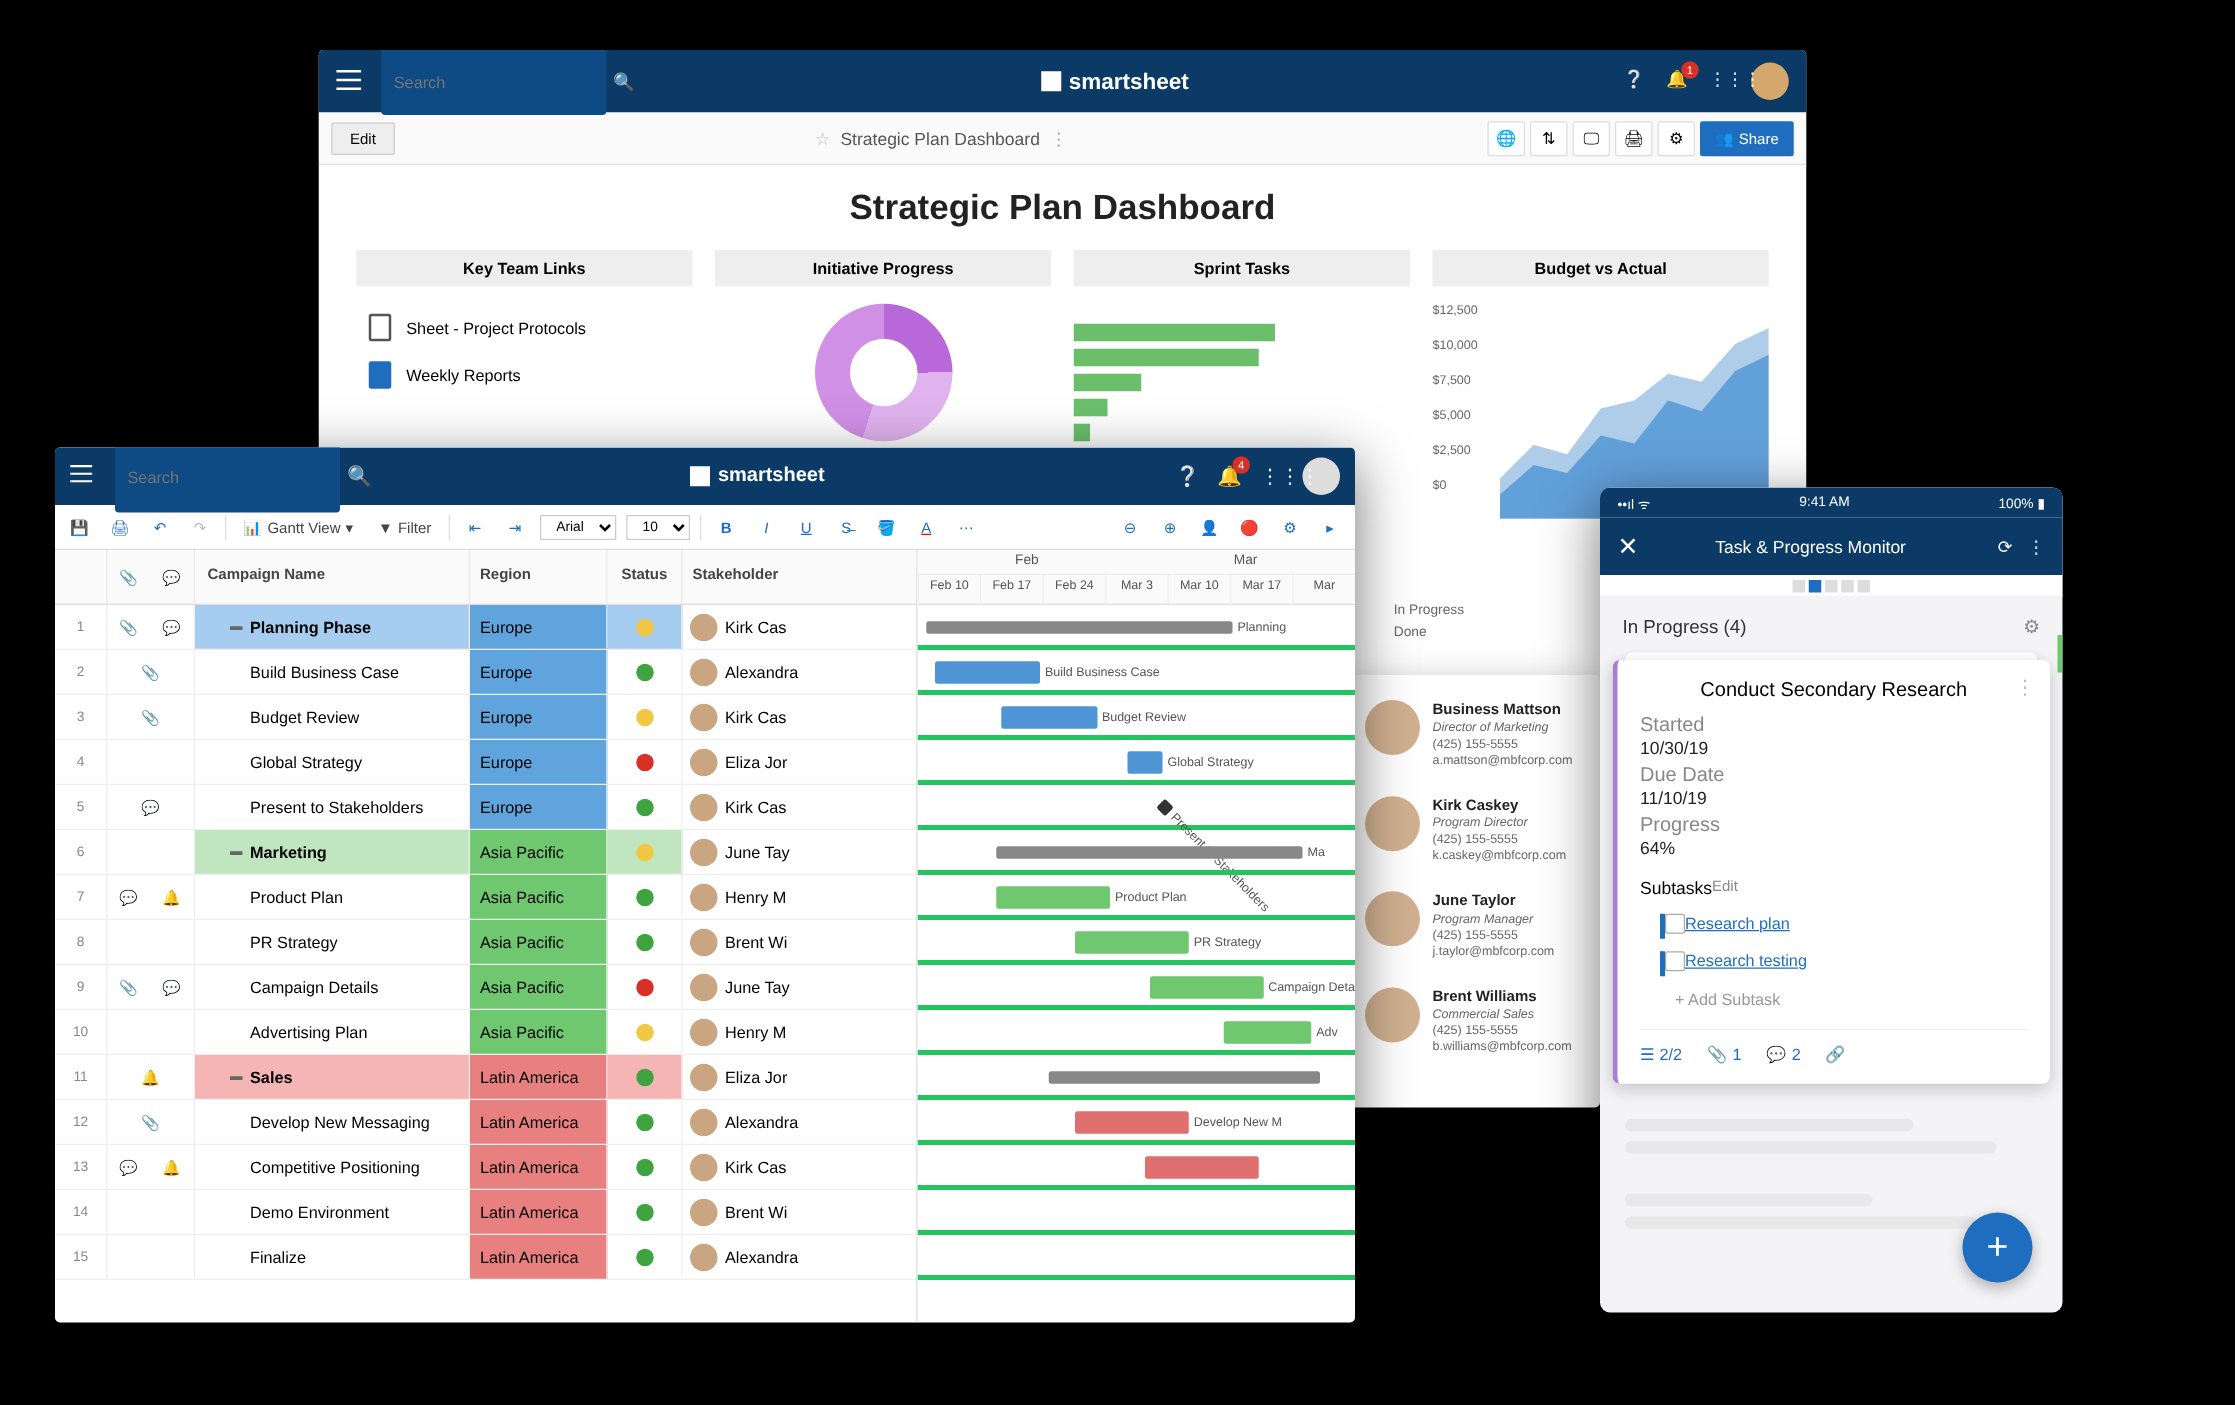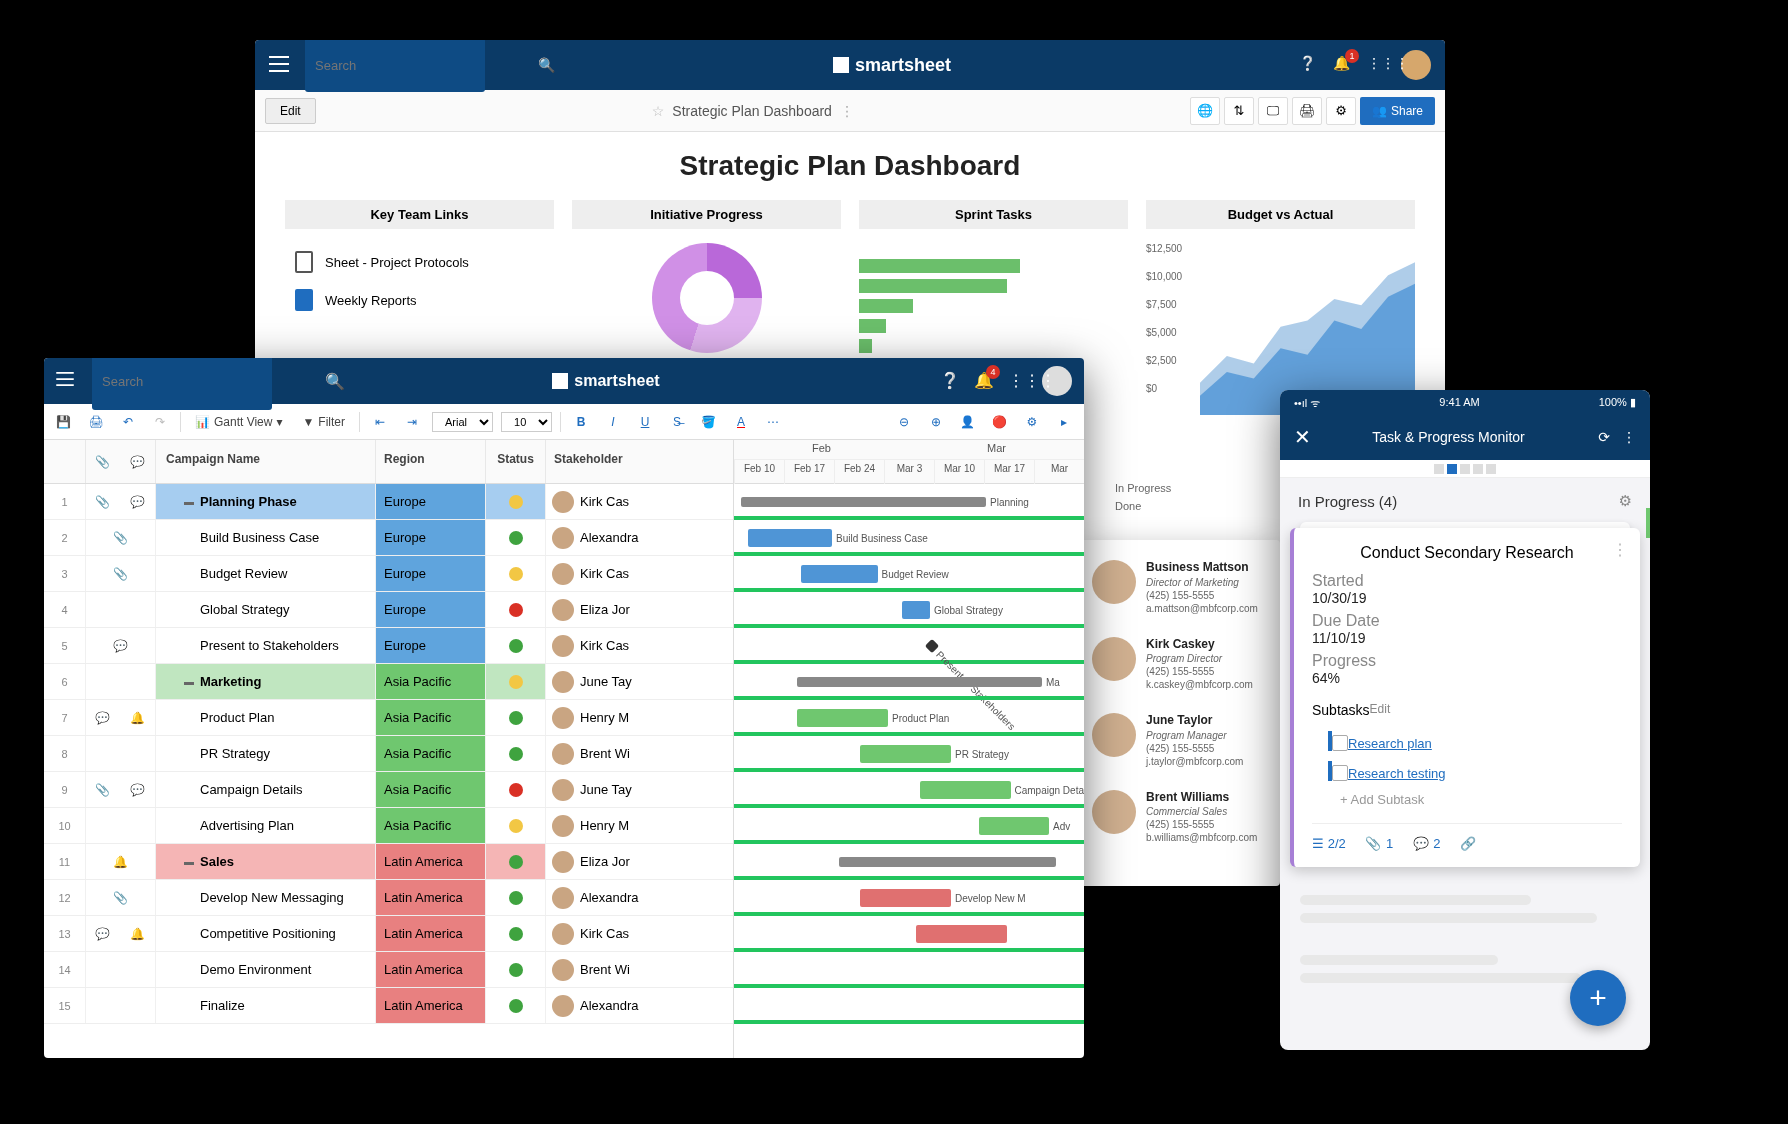--- a/index.html
+++ b/index.html
@@ -3,21 +3,21 @@
 <meta charset="utf-8">
 <style>
 * { box-sizing: border-box; margin: 0; padding: 0; font-family: -apple-system, Arial, sans-serif; }
 body { background: #000; width: 1788px; height: 1124px; position: relative; overflow: hidden; }
 
 
 .dash-window { position: absolute; left: 255px; top: 40px; width: 1190px; height: 540px; background: #fff; box-shadow: 0 10px 40px rgba(0,0,0,0.5); border-radius: 4px; overflow: hidden; }
 .dash-header { background: #0b3a66; height: 50px; display: flex; align-items: center; padding: 0 14px; color: #fff; font-size: 14px; }
 .menu-btn { width: 28px; cursor: pointer; }
 .menu-btn svg { stroke: #fff; }
-.search-box { background: #0e4b84; border-radius: 3px; padding: 19px 10px; display: flex; align-items: center; width: 180px; margin-left: 8px; gap: 47px; }
+.search-box { background: #0e4b84; border-radius: 3px; padding: 19px 10px; display: flex; align-items: center; width: 180px; margin-left: 8px; }
 .search-box input { background: transparent; border: none; color: #cfe0ee; outline: none; flex: 1; font-size: 13px; }
 .brand { flex: 1; text-align: center; font-weight: 600; font-size: 18px; display: flex; justify-content: center; align-items: center; gap: 6px; }
 .brand-icon { width: 16px; height: 16px; background: #fff; display: inline-block; }
 .dash-header-right { display: flex; align-items: center; gap: 14px; }
 .hdr-icon { width: 20px; height: 20px; cursor: pointer; position: relative; }
 .badge { position: absolute; top: -6px; right: -6px; background: #d93025; color: #fff; border-radius: 50%; font-size: 9px; width: 14px; height: 14px; display: flex; align-items: center; justify-content: center; }
 .avatar { width: 30px; height: 30px; border-radius: 50%; background: #d6a76c; }
 .dash-toolbar { height: 42px; border-bottom: 1px solid #e0e0e0; display: flex; align-items: center; padding: 0 10px; background: #fafafa; }
 .edit-btn { background: #eee; border: 1px solid #ccc; padding: 5px 14px; font-size: 12px; cursor: pointer; border-radius: 2px; }
 .dash-title-bar { flex: 1; text-align: center; color: #555; font-size: 14px; display: flex; justify-content: center; align-items: center; gap: 8px; }
@@ -116,21 +116,21 @@
 .m-gear { cursor: pointer; color: #888; }
 .m-card-holder { position: relative; padding: 0 10px; }
 .m-card-behind { position: absolute; left: 20px; right: 20px; top: -6px; height: 40px; background: #fff; border-radius: 6px; box-shadow: 0 2px 6px rgba(0,0,0,0.1); }
 .m-card { position: relative; background: #fff; border-radius: 6px; box-shadow: 0 4px 14px rgba(0,0,0,0.2); padding: 16px 18px; margin-top: 4px; border-left: 4px solid #a77fd6; }
 .m-card-dots { position: absolute; right: 12px; top: 12px; color: #bbb; cursor: pointer; }
 .m-card h3 { font-size: 16px; font-weight: 500; margin-bottom: 10px; text-align: center; }
 .m-meta { font-size: 16px; color: #888; margin-top: 6px; }
 .m-val { font-size: 14px; color: #222; }
 .m-sub-head { display: flex; justify-content: flex-start; margin-top: 16px; margin-bottom: 8px; font-size: 14px; }
 .m-sub-edit { color: #888; font-size: 12px; cursor: pointer; }
-.m-subtask { display: flex; align-items: flex-end; gap: 0; padding: 5px 16px; font-size: 13px; }
+.m-subtask { display: flex; align-items: flex-start; gap: 0; padding: 5px 16px; font-size: 13px; }
 .m-sub-bar { width: 4px; height: 20px; background: #1f6dbf; }
 .m-sub-check { width: 16px; height: 16px; border: 1px solid #aaa; border-radius: 2px; }
 .m-sub-link { color: #1f6dbf; text-decoration: underline; }
 .m-add { color: #999; font-size: 13px; padding: 6px 0 0 28px; cursor: pointer; }
 .m-card-foot { display: flex; gap: 20px; margin-top: 16px; padding-top: 12px; border-top: 1px solid #eee; font-size: 13px; color: #1f6dbf; align-items: center; }
 .m-foot-item { display: flex; align-items: center; gap: 4px; }
 .m-below { padding: 20px; }
 .m-skel { height: 10px; background: #e8e8e8; border-radius: 5px; margin: 8px 0; }
 .m-fab { position: absolute; right: 24px; bottom: 24px; width: 56px; height: 56px; border-radius: 50%; background: #1f6dbf; color: #fff; display: flex; align-items: center; justify-content: center; font-size: 30px; box-shadow: 0 4px 12px rgba(0,0,0,0.3); cursor: pointer; }
 .right-accent { position: absolute; right: 0; top: 118px; width: 4px; height: 30px; background: #6fc76f; }

